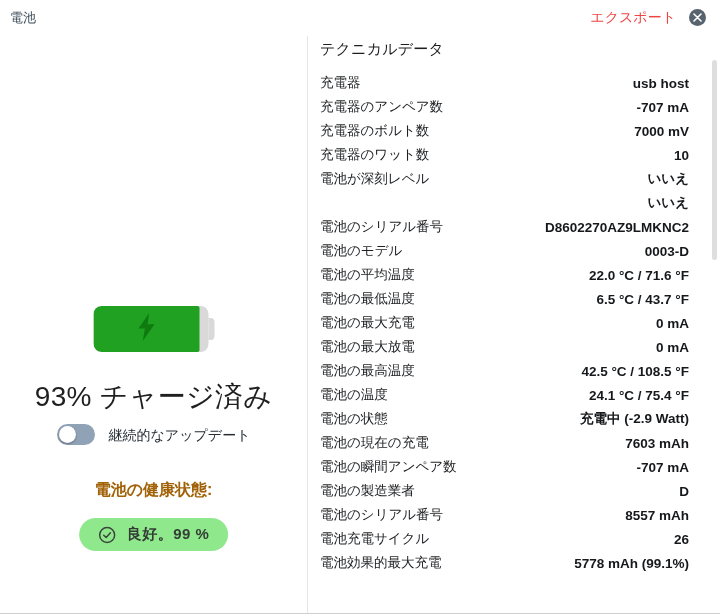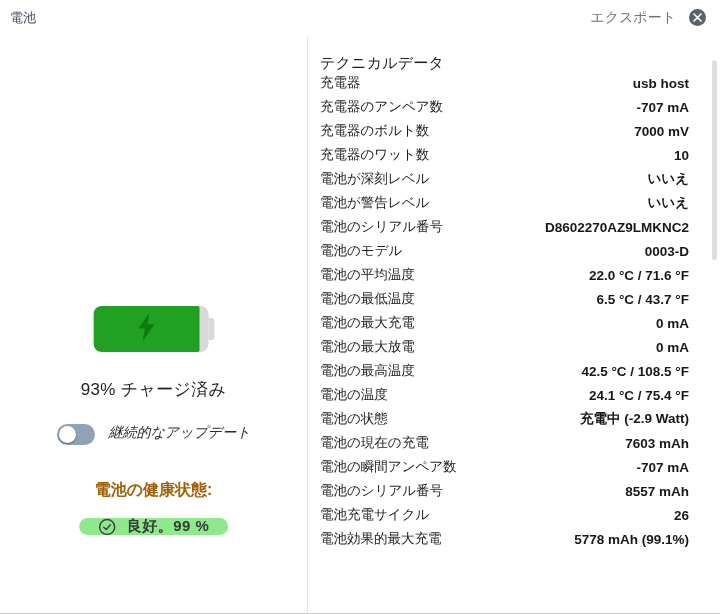--- a/index.html
+++ b/index.html
@@ -3,48 +3,48 @@
 <meta charset="utf-8">
 <style>
   * { margin:0; padding:0; box-sizing:border-box; }
   html,body { width:720px; height:614px; background:#fff; }
   body { font-family:"Liberation Sans","DejaVu Sans",sans-serif; color:#1d2125; }
   .app { position:relative; width:720px; height:614px; background:#fff; overflow:hidden; border-bottom:1px solid #cfcfcf; }
 
   
   .topbar { position:absolute; top:0; left:0; right:0; height:36px;padding-left:44px; }
   .page-title { position:absolute; left:10px; top:9px; font-size:13px; color:#3d4c5a; }
-  .export-link { position:absolute; right:44px; top:9px; font-size:14px; color:#737373; cursor:pointer; background:none; border:none; font-family:inherit; }
+  .export-link { position:absolute; right:44px; top:9px; font-size:14px; color:#ef4444; cursor:pointer; background:none; border:none; font-family:inherit; }
   .close-btn { position:absolute; right:14px; top:9px; width:17px; height:17px; border-radius:50%; background:#57646f; border:none; display:flex; align-items:center; justify-content:center; cursor:pointer; padding:0; }
   .close-btn svg { display:block; }
 
   
   .left-panel { position:absolute; left:0; top:36px; width:307px; height:578px; }
 
   .battery-icon { position:absolute; top:270px; left:50%; transform:translateX(-50%); width:121px; height:46px; }
   .bat-body { position:absolute; left:0; top:0; width:115px; height:46px; background:#d9d9d9; border-radius:8px; overflow:hidden; }
   .bat-fill { position:absolute; left:0; top:0; bottom:0; background:#21a121; border-radius:8px 2px 2px 8px; display:flex; align-items:center; justify-content:center; }
   .bat-nub { position:absolute; right:0; top:12px; width:6px; height:22px; background:#d9d9d9; border-radius:0 4px 4px 0; }
 
-  .charge-text { position:absolute; top:342px; left:0; width:100%; text-align:center; font-size:17px; color:#1f1f1f; letter-spacing:.3px; }
-
-  .toggle-row { position:absolute; top:388px; left:0; width:100%; display:flex; align-items:flex-start; justify-content:center; gap:14px;font-style:italic; }
+  .charge-text { position:absolute; top:342px; left:0; width:100%; text-align:center; font-size:28px; color:#1f1f1f; letter-spacing:.3px; }
+
+  .toggle-row { position:absolute; top:388px; left:0; width:100%; display:flex; align-items:flex-end; justify-content:center; gap:14px; }
   .toggle { position:relative; width:38px; height:21px; border-radius:11px; background:#90a2b6; border:none; cursor:pointer; flex:0 0 auto; }
   .toggle .knob { position:absolute; left:2px; top:2px; width:17px; height:17px; border-radius:50%; background:#fff; box-shadow:0 1px 2px rgba(0,0,0,.35); }
   .toggle-label { font-size:14px; color:#242c33; font-weight:500; }
 
   .health-heading { position:absolute; top:444px; left:0; width:100%; text-align:center; font-size:16px; font-weight:700; color:#a16207; }
 
-  .health-badge { position:absolute; top:482px; left:50%; transform:translateX(-50%); display:inline-flex; align-items:center; gap:11px; background:#90e88d; border-radius:17px; height:17px; padding:0 19px; white-space:nowrap; }
+  .health-badge { position:absolute; top:482px; left:50%; transform:translateX(-50%); display:inline-flex; align-items:center; gap:11px; background:#90e88d; border-radius:17px; height:33px; padding:0 19px; white-space:nowrap; }
   .health-badge .check-icon { display:flex; }
   .health-badge .badge-text { font-size:15px; font-weight:700; color:#333c35; letter-spacing:.5px; }
 
   
   .right-panel { position:absolute; left:307px; top:36px; width:413px; height:578px; border-left:1px solid #e5e5e5; }
-  .tech-title { position:absolute; left:12px; top:18px; font-size:15px; color:#1c1e21; letter-spacing:.2px; }
+  .tech-title { position:absolute; left:12px; top:4px; font-size:15px; color:#1c1e21; letter-spacing:.2px; }
   .rows { position:absolute; left:0; top:35px; right:0; }
   .row { display:flex; align-items:center; height:24px; padding:0 31px 0 12px; }
   .row-label { font-size:13.5px; color:#1c1e21; }
   .row-value { margin-left:auto; font-size:13.5px; font-weight:700; color:#16181b; text-align:right; white-space:nowrap; }
 
   .scroll-thumb { position:absolute; right:3px; top:24px; width:5px; height:200px; border-radius:3px; background:#dedede; }
 </style>
 </head>
 <body>
 
@@ -122,21 +122,20 @@
     <span class="row-label">充電器のワット数</span>
     <span class="row-value">10</span>
   </div>
 
   <div class="row">
     <span class="row-label">電池が深刻レベル</span>
     <span class="row-value">いいえ</span>
   </div>
 
   <div class="row">
-    <span class="row-label">電池が警告レベル</span>
     <span class="row-value">いいえ</span>
   </div>
 
   <div class="row">
     <span class="row-label">電池のシリアル番号</span>
     <span class="row-value">D8602270AZ9LMKNC2</span>
   </div>
 
   <div class="row">
     <span class="row-label">電池のモデル</span>
@@ -182,20 +181,24 @@
     <span class="row-label">電池の現在の充電</span>
     <span class="row-value">7603 mAh</span>
   </div>
 
   <div class="row">
     <span class="row-label">電池の瞬間アンペア数</span>
     <span class="row-value">-707 mA</span>
   </div>
 
 
+  <div class="row">
+    <span class="row-label">電池の製造業者</span>
+    <span class="row-value">D</span>
+  </div>
 
   <div class="row">
     <span class="row-label">電池のシリアル番号</span>
     <span class="row-value">8557 mAh</span>
   </div>
 
   <div class="row">
     <span class="row-label">電池充電サイクル</span>
     <span class="row-value">26</span>
   </div>

